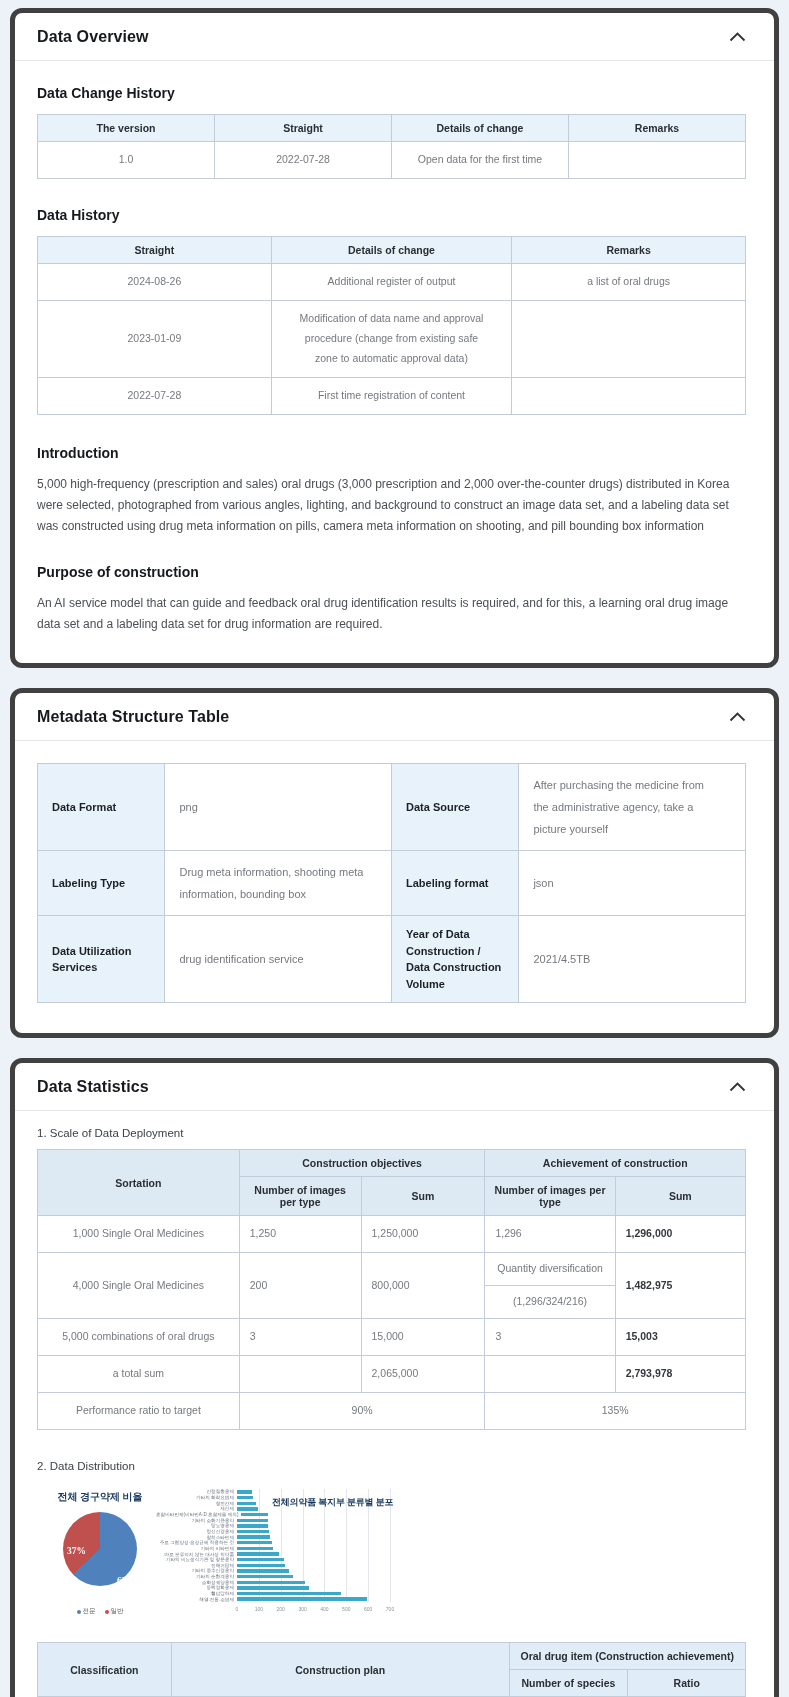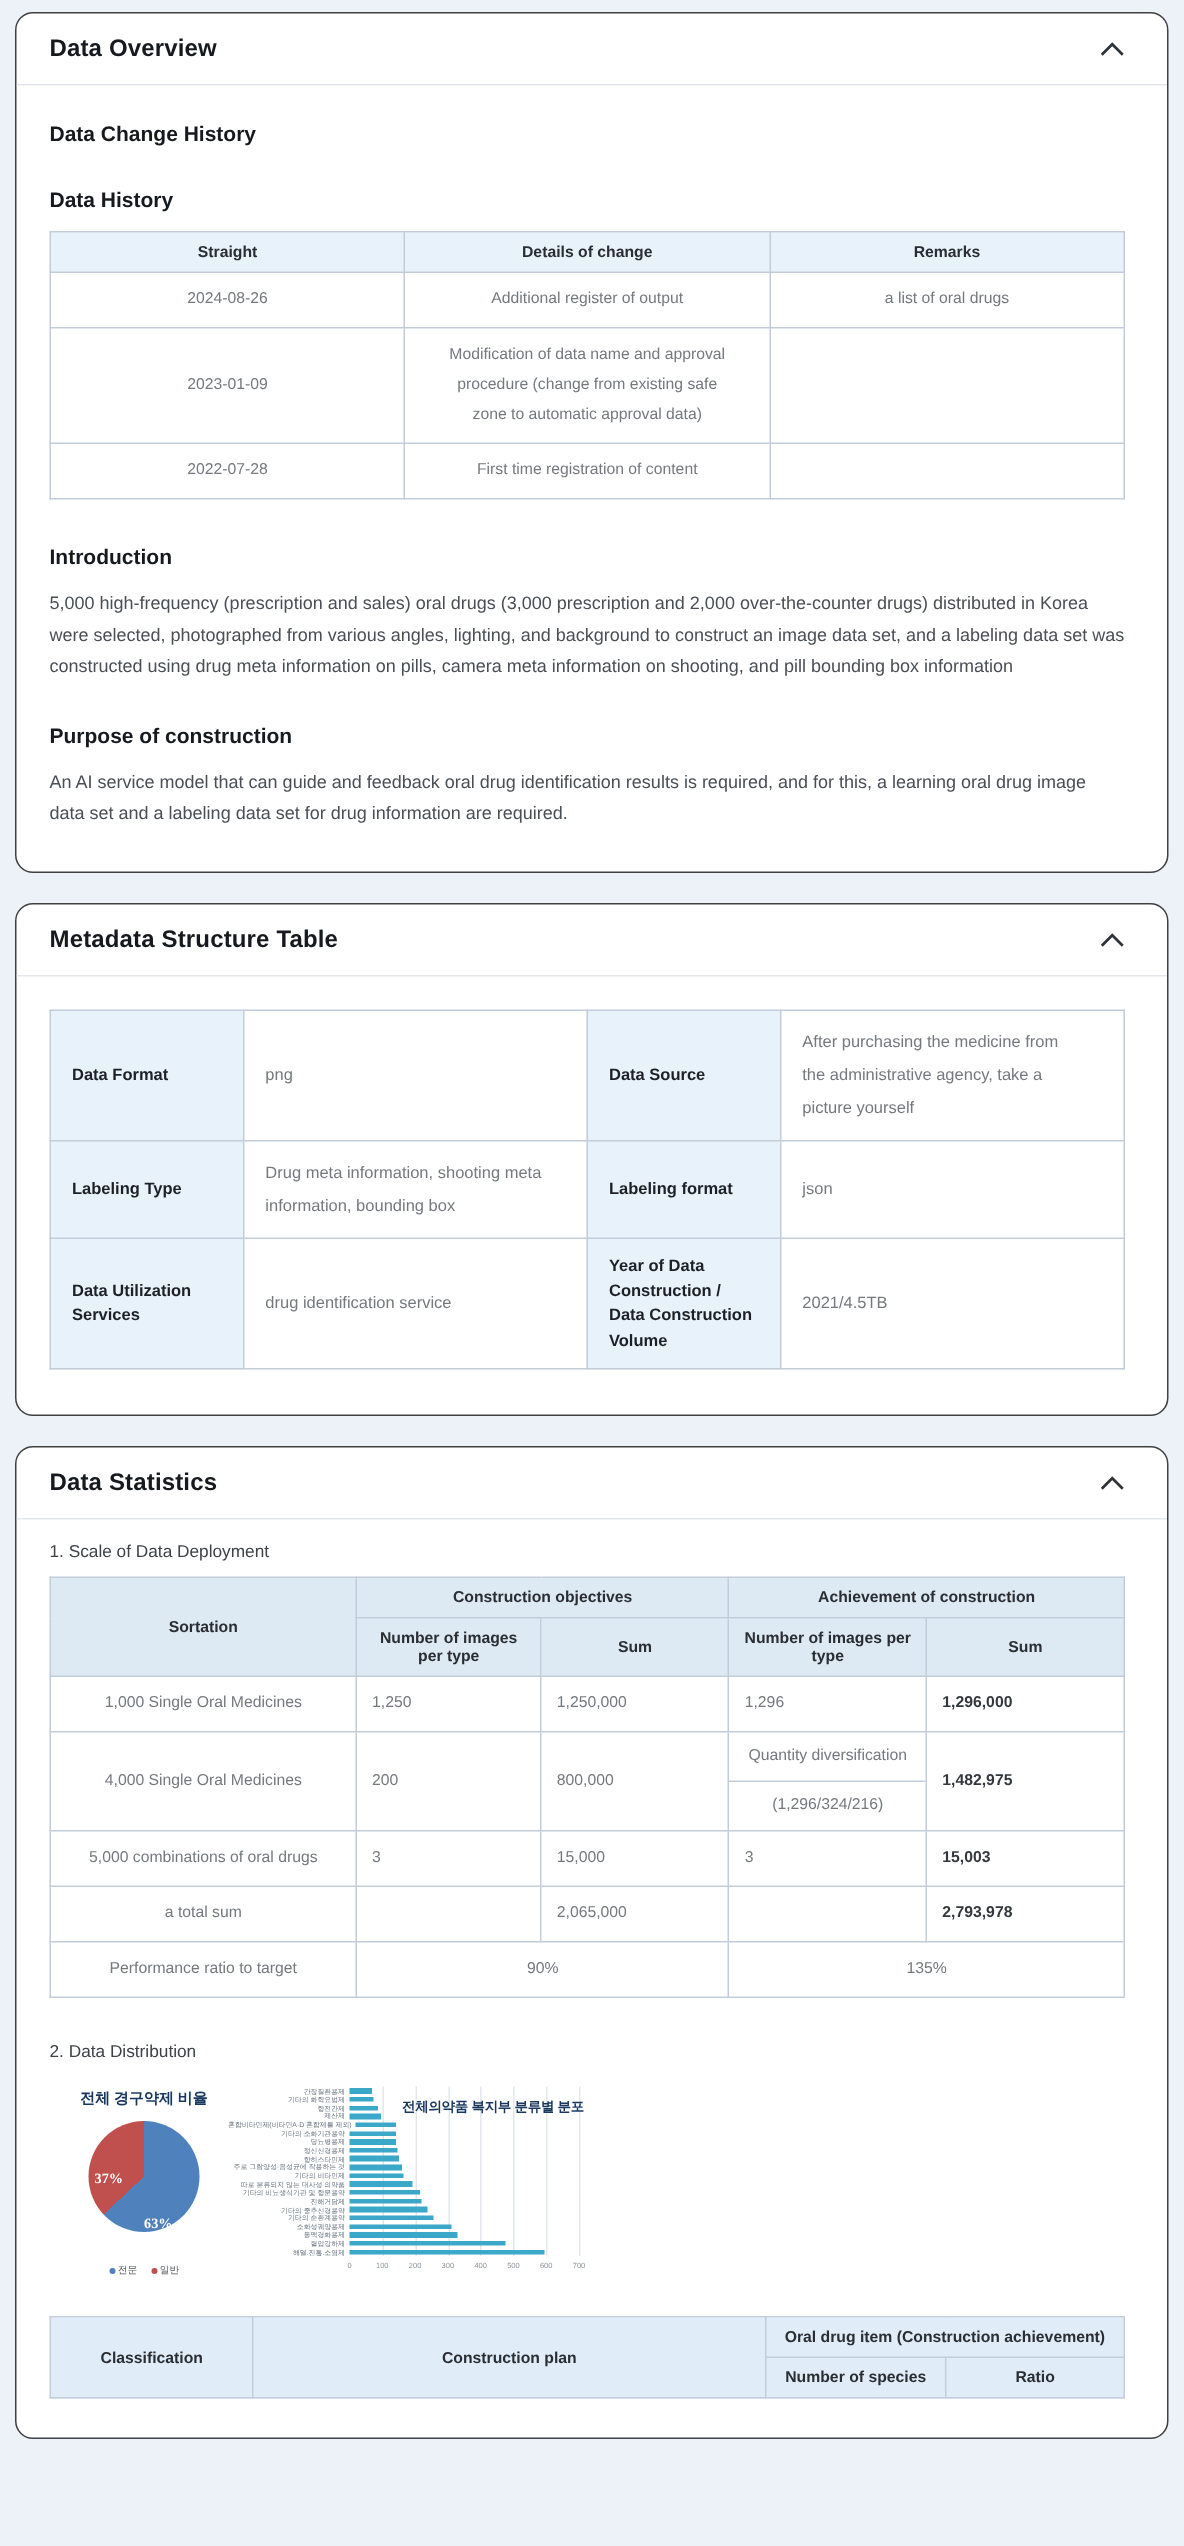--- a/index.html
+++ b/index.html
@@ -5,21 +5,21 @@
   html,body { margin:0; padding:0; }
   body {
     width:789px;
     background:#edf2f8;
     font-family:"Liberation Sans", sans-serif;
     padding-top:8px;
     box-sizing:border-box;
   }
   .panel {
     background:#ffffff;
-    border:1px solid #404040;
+    border:5px solid #404040;
     border-radius:12px;
     margin:0 10px 20px 10px;
     overflow:hidden;
   }
   .panel-header {
     display:flex; justify-content:space-between; align-items:center;
     padding:15px 26px 14px 22px;
     border-bottom:1px solid #e4e8ed;
   }
   .panel-title { font-size:16px; font-weight:bold; color:#16191d; letter-spacing:.1px; }
@@ -72,21 +72,21 @@
   
   .chart-figure {
     position:relative; width:356px; height:144px; background:#fff;
     margin:0 0 16px 2px;
   }
   .pie-block { position:absolute; left:8px; top:8px; width:106px; height:128px;font-family:Liberation Serif, serif; }
   .pie-title { font-size:10px; font-weight:bold; color:#17375e; text-align:center; white-space:nowrap; }
   .pie { width:74px; height:74px; border-radius:50%; margin:8px auto 0 auto; }
   .pie-label { position:absolute; color:#fff; font-size:9.5px; font-weight:bold; }
   .pie-label-37 { left:20px; top:56px; }
-  .pie-label-63 { left:53px; top:86px; }
+  .pie-label-63 { left:70px; top:86px; }
   .pie-legend {
     position:absolute; bottom:2px; width:100%;
     display:flex; justify-content:center; gap:9px;
     font-size:6.5px; color:#55595e; align-items:center;
   }
   .legend-item { display:flex; align-items:center; gap:2px; }
   .legend-dot { width:4px; height:4px; border-radius:50%; display:inline-block; }
 
   .bar-title {
     position:absolute; left:233px; top:14px; font-size:9px; font-weight:bold;
@@ -113,20 +113,38 @@
     <button class="chevron-btn">
       <span>
         <svg width="17" height="10" viewBox="0 0 17 10">
             <polyline points="1.5,8.5 8.5,1.5 15.5,8.5" fill="none" stroke="#2f3337" stroke-width="1.8"></polyline>
           </svg>
       </span>
     </button>
   </div>
   <div class="panel-body">
     <h3 class="section-heading">Data Change History</h3>
+    <table>
+      <thead>
+        <tr>
+          <th>The version</th>
+          <th>Straight</th>
+          <th>Details of change</th>
+          <th>Remarks</th>
+        </tr>
+      </thead>
+      <tbody>
+        <tr>
+          <td>1.0</td>
+          <td>2022-07-28</td>
+          <td>Open data for the first time</td>
+          <td></td>
+        </tr>
+      </tbody>
+    </table>
 
     <h3 class="section-heading mt28">Data History</h3>
     <table>
       <thead>
         <tr>
           <th style="width:33%">Straight</th>
           <th style="width:34%">Details of change</th>
           <th style="width:33%">Remarks</th>
         </tr>
       </thead>

